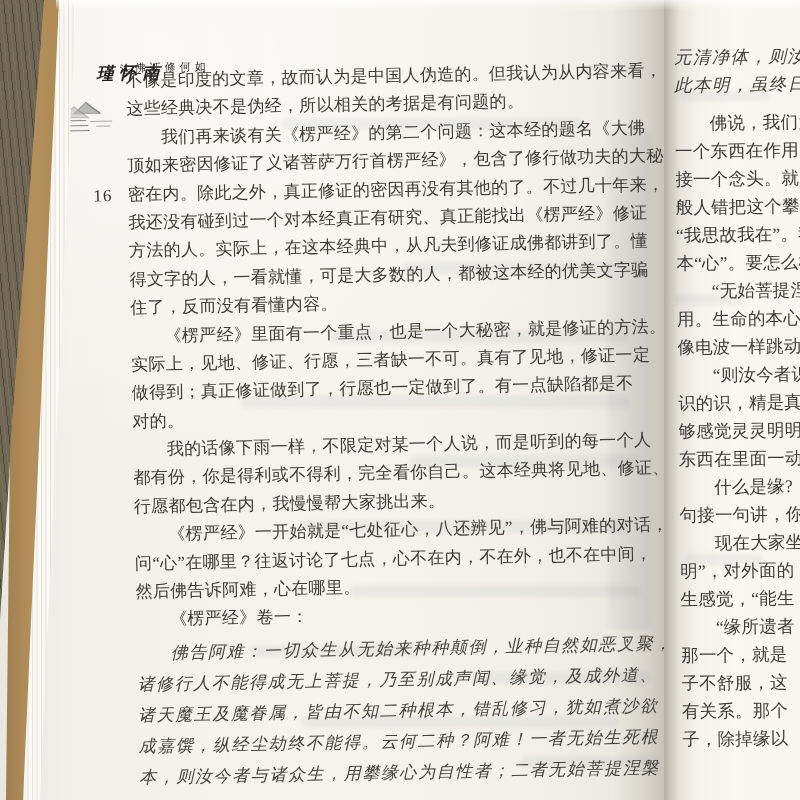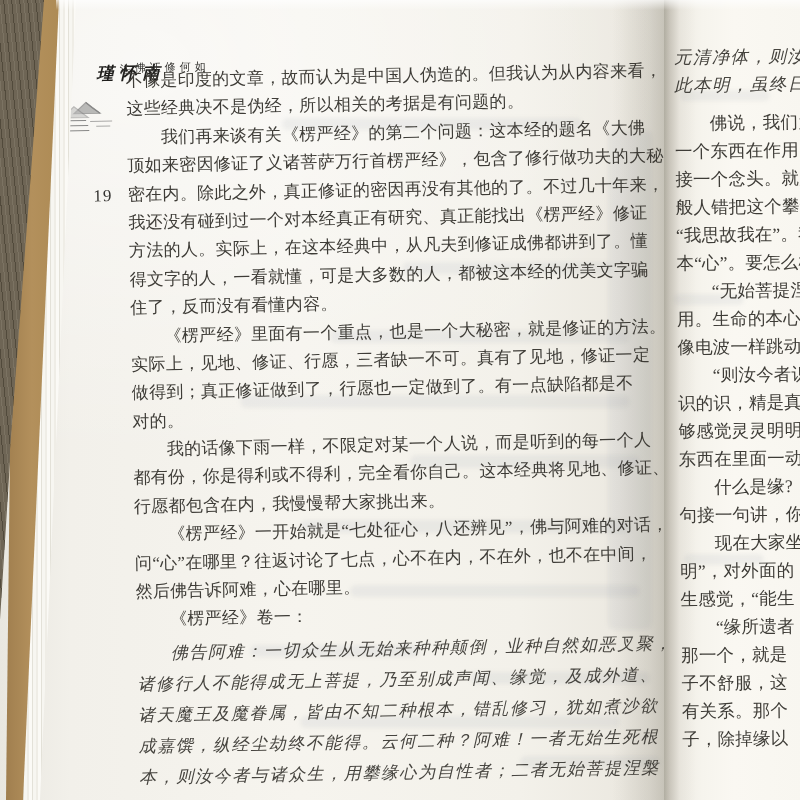--- a/index.html
+++ b/index.html
@@ -96,21 +96,21 @@
       <div class="vtitle">如何修证佛法</div>
       <svg class="ornament" width="70" height="44" viewBox="0 0 70 44">
         <g fill="none" stroke="#6c6c6c" stroke-width="1.2">
           <path d="M24 19 L36 8 L50 19 Z" fill="#8f8f8f" opacity=".75"></path>
           <path d="M36 8 L42 13 L50 19"></path>
           <path d="M12 23 L24 12 L38 23 Z" fill="#ababab" opacity=".55"></path>
           <path d="M2 26 h34 M8 31 h30 M15 36 h24" stroke-width="1"></path>
           <path d="M40 27 h22 M46 32 h14" stroke-width="1" opacity=".7"></path>
         </g>
       </svg>
-      <div class="pagenum">19</div>
+      <div class="pagenum">16</div>
     </div>
 
     <div class="left-body">
         <div class="tl body">不像是印度的文章，故而认为是中国人伪造的。但我认为从内容来看，</div>
         <div class="tl body">这些经典决不是伪经，所以相关的考据是有问题的。</div>
         <div class="tl body ind">我们再来谈有关《楞严经》的第二个问题：这本经的题名《大佛</div>
         <div class="tl body">顶如来密因修证了义诸菩萨万行首楞严经》，包含了修行做功夫的大秘</div>
         <div class="tl body">密在内。除此之外，真正修证的密因再没有其他的了。不过几十年来，</div>
         <div class="tl body">我还没有碰到过一个对本经真正有研究、真正能找出《楞严经》修证</div>
         <div class="tl body">方法的人。实际上，在这本经典中，从凡夫到修证成佛都讲到了。懂</div>

